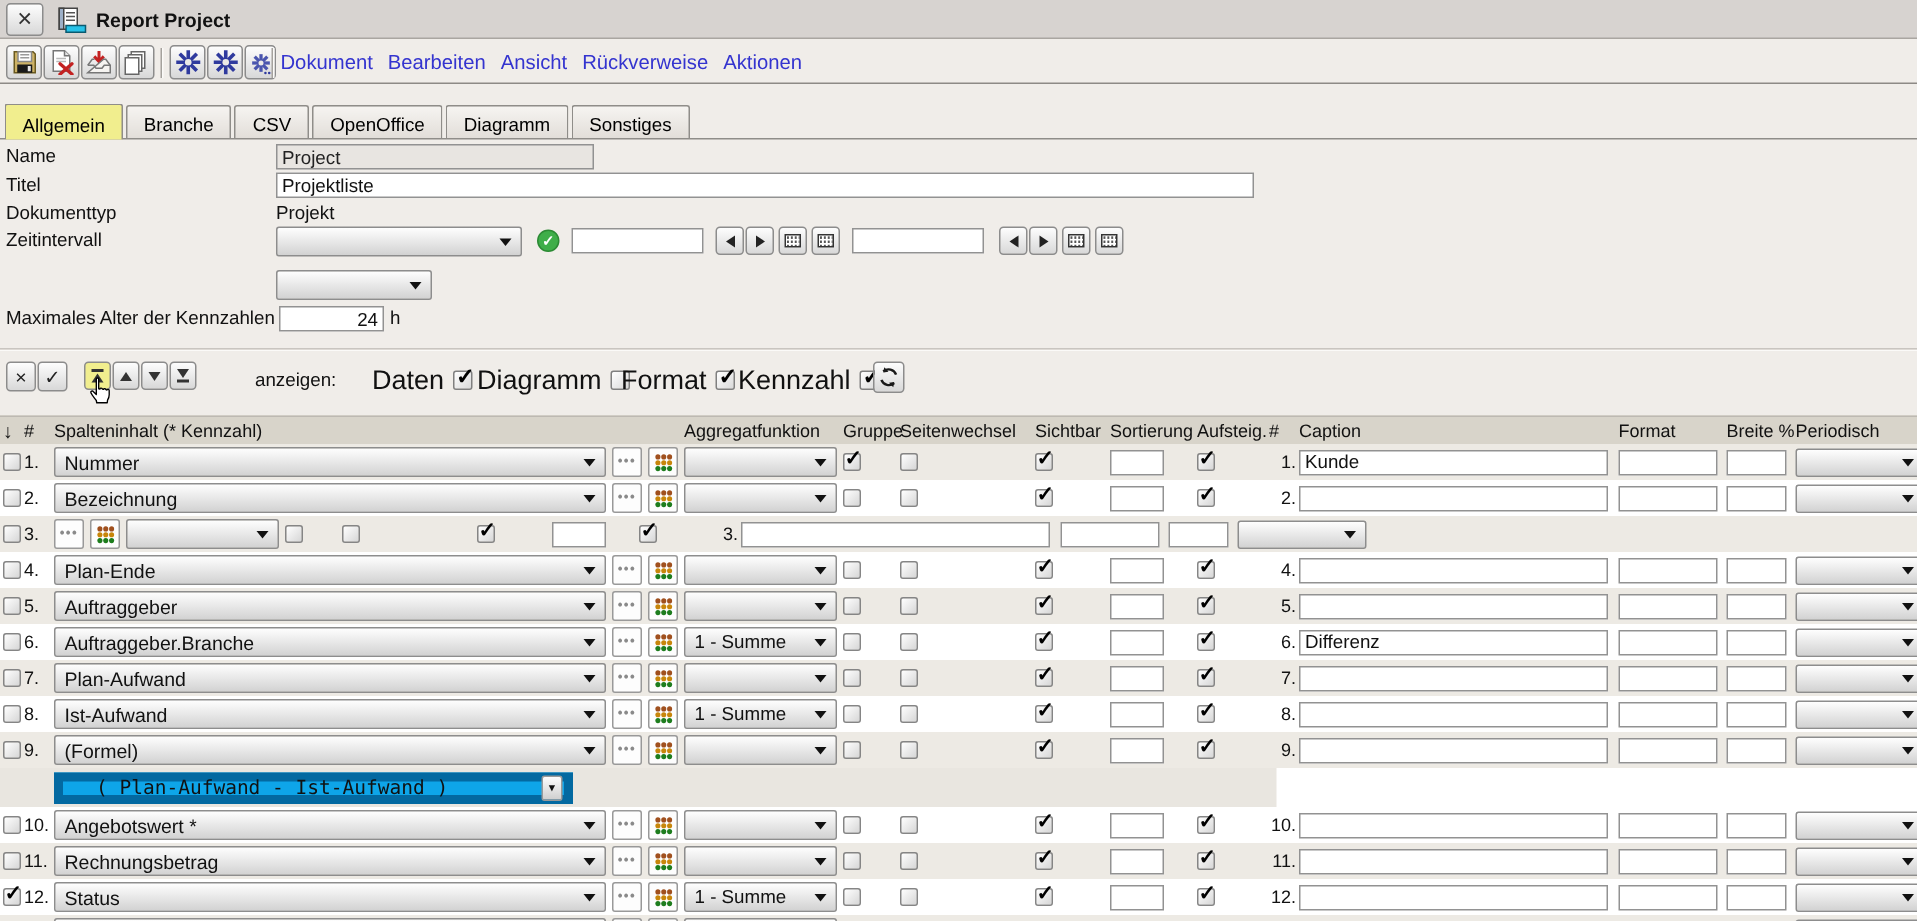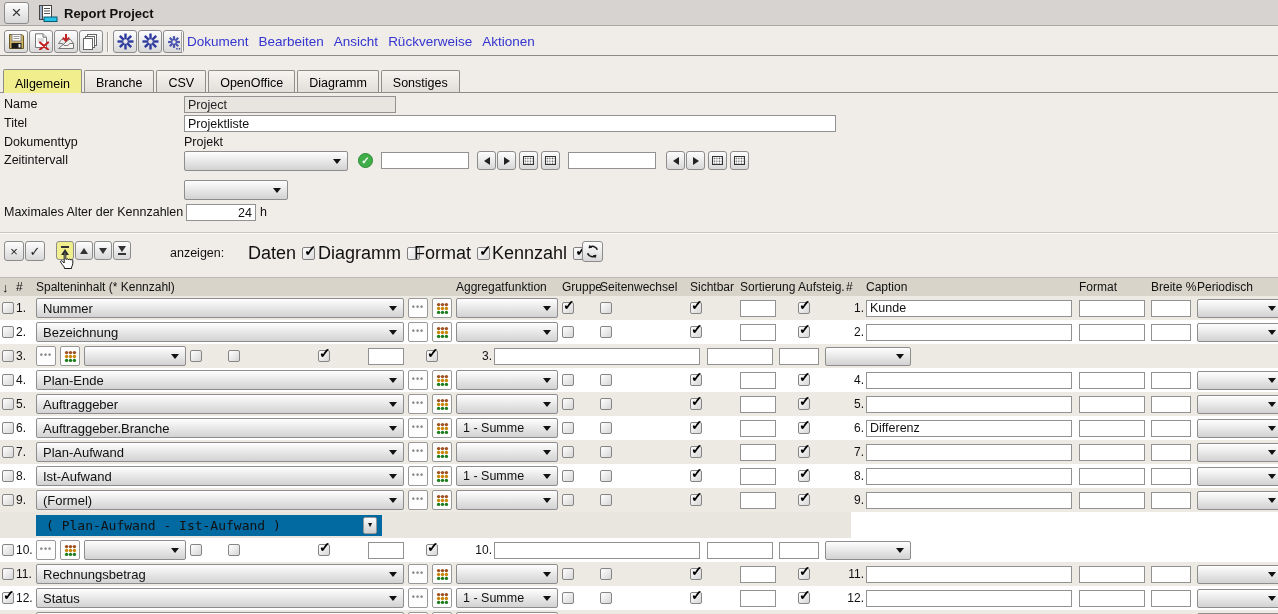--- a/index.html
+++ b/index.html
@@ -99,22 +99,22 @@
   .sel-per { width:86px; height:19px; }
   .mini-btn { width:20px; height:20px; background:#fdfdfd; border:1px solid #999; border-radius:2px;
     display:inline-flex; align-items:center; justify-content:center; padding:0; }
   .dots { color:#8a8a8a; font-size:9px; letter-spacing:1px; margin-top:-3px; font-weight:bold; }
   .sort-in { width:36px; }
   .cap-in { width:206px; }
   .fmt-in { width:66px; }
   .br-in { width:40px; }
   .formula-row { height:26px; background:#fff; }
   .formula-left { width:851px; height:100%; background:#e9e6e0; display:flex; align-items:center; }
-  .formula-input { margin-left:36px; width:346px; height:21px; border:4px solid #0369a1; background:#0369a1;
-    display:flex; align-items:center; padding-left:6px;
+  .formula-input { margin-left:36px; width:346px; height:21px; border:6px solid #0369a1; background:#0ea5e9;
+    display:flex; align-items:center; padding-left:22px;
     font-family:"DejaVu Sans Mono", monospace; font-size:13px; }
   .combo-btn { margin-left:auto; margin-right:1px; width:14px; height:17px;
     background:linear-gradient(#fdfdfd,#cfcfcf); border:1px solid #999; border-radius:2px;
     display:flex; align-items:center; justify-content:center; }
   .combo-arrow { font-size:7px; line-height:1; }
   .gd1 { fill:var(--grid-c1,#a0501e); } .gd2 { fill:var(--grid-c2,#c8860b); } .gd3 { fill:var(--grid-c3,#1e7d1e); }
 </style>
 </head>
 <body>
 
@@ -946,20 +946,25 @@
               <span class="combo-arrow">▼</span>
             </span>
           </div>
         </div>
       </div>
       <div class="trow">
     <div class="c c1">
           <span class="cb"></span>
         </div>
     <div class="c c2">10.</div>
+    <div class="c c3">
+          <div class="select sel-content">
+            <span class="selval">Angebotswert *</span>
+          </div>
+        </div>
     <div class="c c4">
           <button class="mini-btn">
             <span class="dots">•••</span>
           </button>
         </div>
     <div class="c c5">
           <button class="mini-btn">
       <svg width="13" height="13" viewBox="0 0 13 13">
         <circle class="gd1" cx="2.6" cy="2.6" r="1.7"></circle>
               <circle class="gd1" cx="6.5" cy="2.6" r="1.7"></circle>

